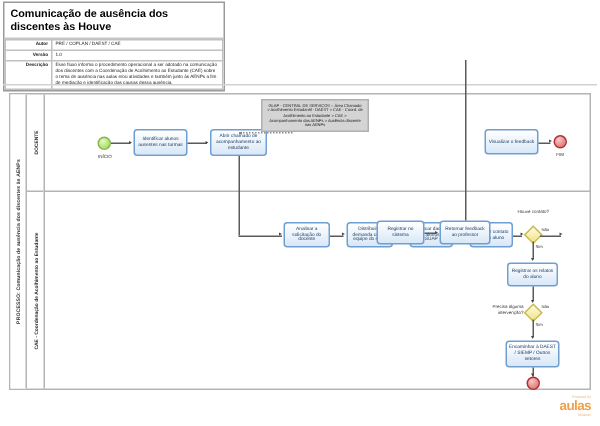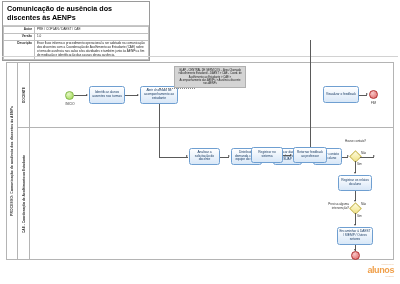--- a/index.html
+++ b/index.html
@@ -158,21 +158,21 @@
   .logo-main{
     font-size:9px; font-weight:bold; color:#f0a04b; line-height:9px;
     letter-spacing:-0.4px;
   }
   .logo-sub{font-size:2.4px; color:#e8b98a; line-height:3px;}
 </style>
 </head>
 <body>
 
 <div class="header-card">
-  <div class="header-title">Comunicação de ausência dos discentes às AENPs</div>
+  <div class="header-title">Comunicação de ausência dos discentes às Houve</div>
   <table class="meta-table">
     <tbody>
         <tr>
       <td class="meta-label">Autor</td>
       <td class="meta-value">PRE / COPLAN / DAEST / CAE</td>
     </tr>
     <tr>
       <td class="meta-label">Versão</td>
       <td class="meta-value">1.0</td>
     </tr>
@@ -309,15 +309,15 @@
 <div class="edge h" style="position:absolute;left:283px;top:155px;width:8px;"></div>
 <div class="arrow" style="position:absolute;left:290px;top:153.5px;"></div>
 <div class="task" style="left:293px;top:147px;width:34px;height:16px;">
   <span>Retornar feedback ao professor</span>
 </div>
 <div class="edge v" style="position:absolute;left:310px;top:40px;height:107px;"></div>
 <div class="edge h" style="position:absolute;left:310px;top:155px;width:0px;"></div>
 
 <div class="logo">
   <div class="logo-top">Powered by</div>
-  <div class="logo-main">alunos</div>
+  <div class="logo-main">aulas</div>
   <div class="logo-sub">Modeler</div>
 </div>
 
 </body></html>

